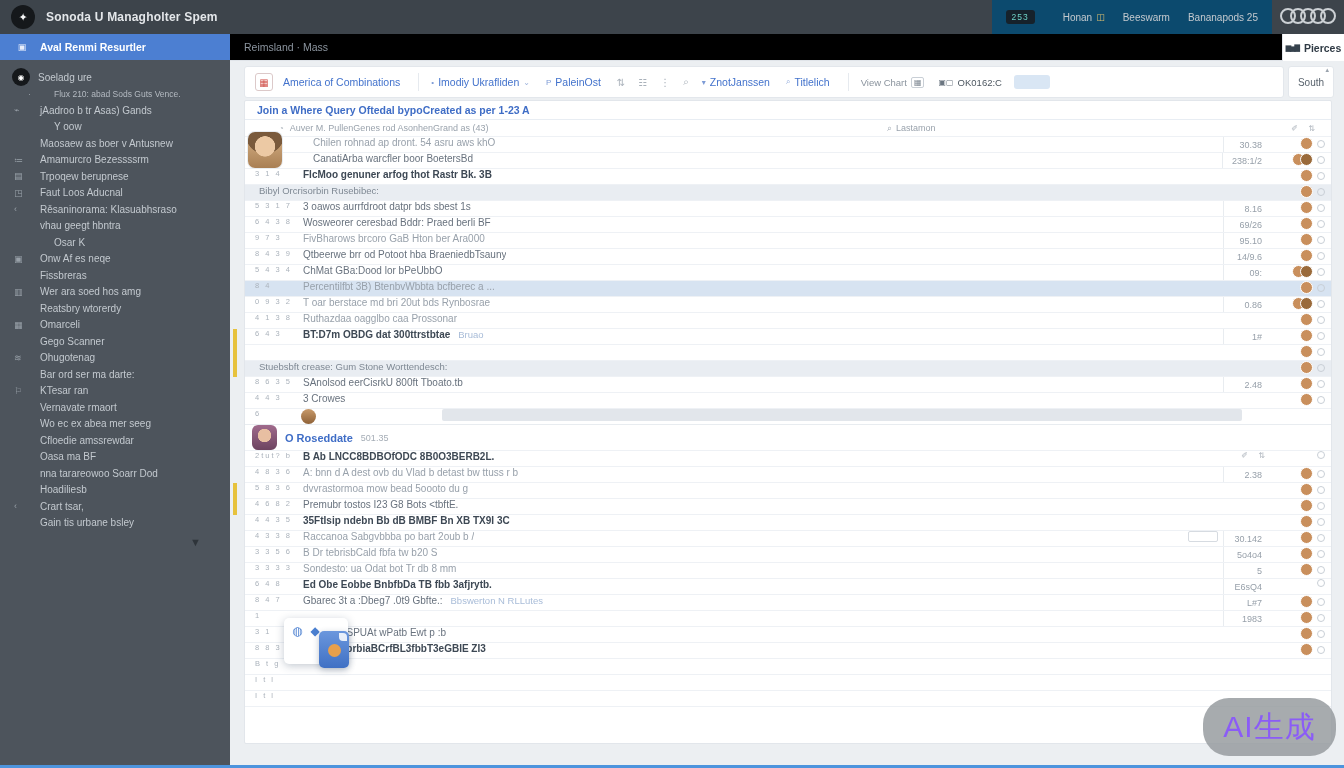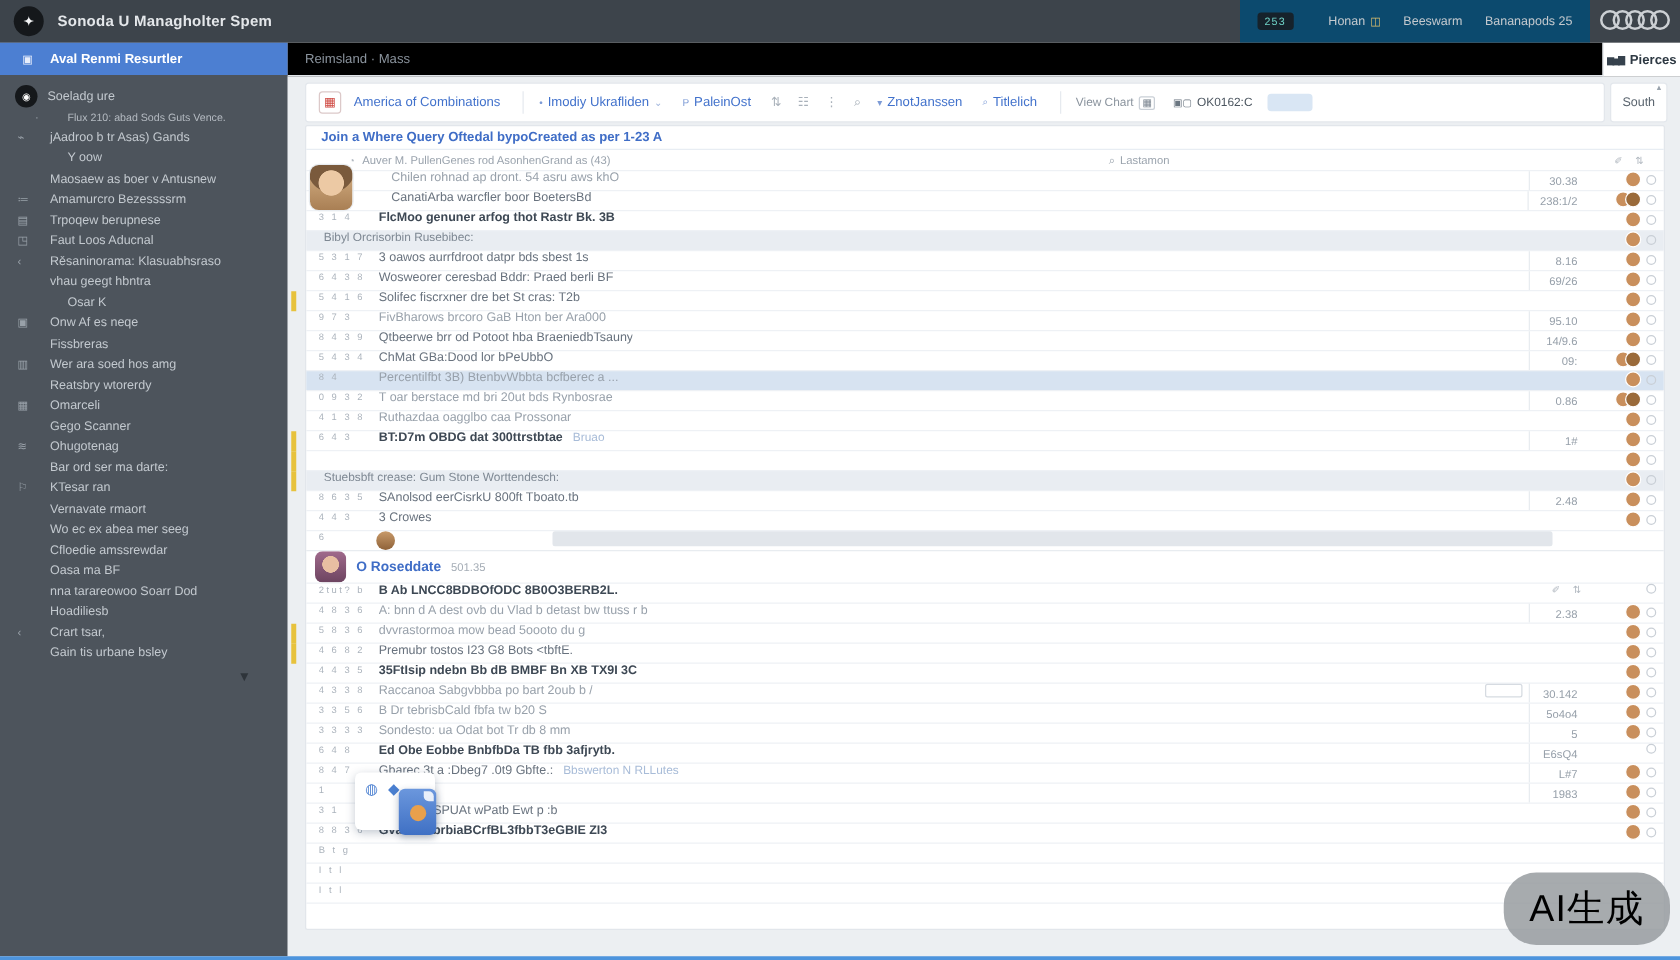--- a/index.html
+++ b/index.html
@@ -93,21 +93,21 @@
     background:radial-gradient(circle at 50% 42%,#e8bfa2 0 34%,rgba(0,0,0,0) 36%),
                linear-gradient(180deg,#a06a8c,#6d4460)}
   .g2-title{font-size:11px;font-weight:700;color:#3f6dc6;cursor:pointer}
   .g2-meta{font-size:9px;color:#a5adb6}
 
   .popup{position:absolute;left:39px;top:517px;width:64px;height:46px;background:#fff;border-radius:5px;box-shadow:0 2px 8px rgba(40,60,90,.28);z-index:6;display:flex;gap:8px;padding:6px 8px;font-size:12px;color:#4a7fd0}
   .filecard{position:absolute;left:74px;top:530px;width:30px;height:37px;background:linear-gradient(180deg,#6b97dd,#3f70c4);border-radius:5px;z-index:7;box-shadow:0 2px 6px rgba(40,60,90,.3);cursor:pointer}
   .filecard::after{content:"";position:absolute;left:9px;top:13px;width:13px;height:13px;border-radius:50%;background:#e8a04c}
   .filecard::before{content:"";position:absolute;right:2px;top:2px;width:8px;height:8px;background:#ffffffd9;border-radius:0 4px 0 4px}
 
-  .watermark{position:absolute;left:973px;top:664px;width:133px;height:58px;border-radius:26px;background:rgba(148,152,156,.82);color:#000000;font-size:30px;display:flex;align-items:center;justify-content:center;letter-spacing:1px;z-index:40}
+  .watermark{position:absolute;left:973px;top:664px;width:133px;height:58px;border-radius:26px;background:rgba(148,152,156,.82);color:#8b5cf6;font-size:30px;display:flex;align-items:center;justify-content:center;letter-spacing:1px;z-index:40}
   .bottomline{position:absolute;left:0;bottom:0;width:1344px;height:3px;background:#4d94dd;z-index:50}
 </style>
 </head>
 <body>
 
 <header class="topbar">
   <div class="logo">
       <span>✦</span>
     </div>
   <div class="app-title">Sonoda U Managholter Spem</div>
@@ -369,29 +369,20 @@
       <div class="row">
         <span class="gut">6 4 3 8</span>
         <span class="txt">Wosweorer ceresbad Bddr: Praed berli BF</span>
         <span class="flex1"></span>
         <span class="numcell">69/26</span>
         <span class="trail">
           <span class="av"></span>
           <span class="pico"></span>
         </span>
       </div>
-      <div class="row yb">
-        <span class="gut">5 4 1 6</span>
-        <span class="txt">Solifec fiscrxner dre bet St cras: T2b</span>
-        <span class="flex1"></span>
-        <span class="trail">
-          <span class="av"></span>
-          <span class="pico"></span>
-        </span>
-      </div>
       <div class="row dim">
         <span class="gut">9 7 3</span>
         <span class="txt">FivBharows brcoro GaB Hton ber Ara000</span>
         <span class="flex1"></span>
         <span class="numcell">95.10</span>
         <span class="trail">
           <span class="av"></span>
           <span class="pico"></span>
         </span>
       </div>

